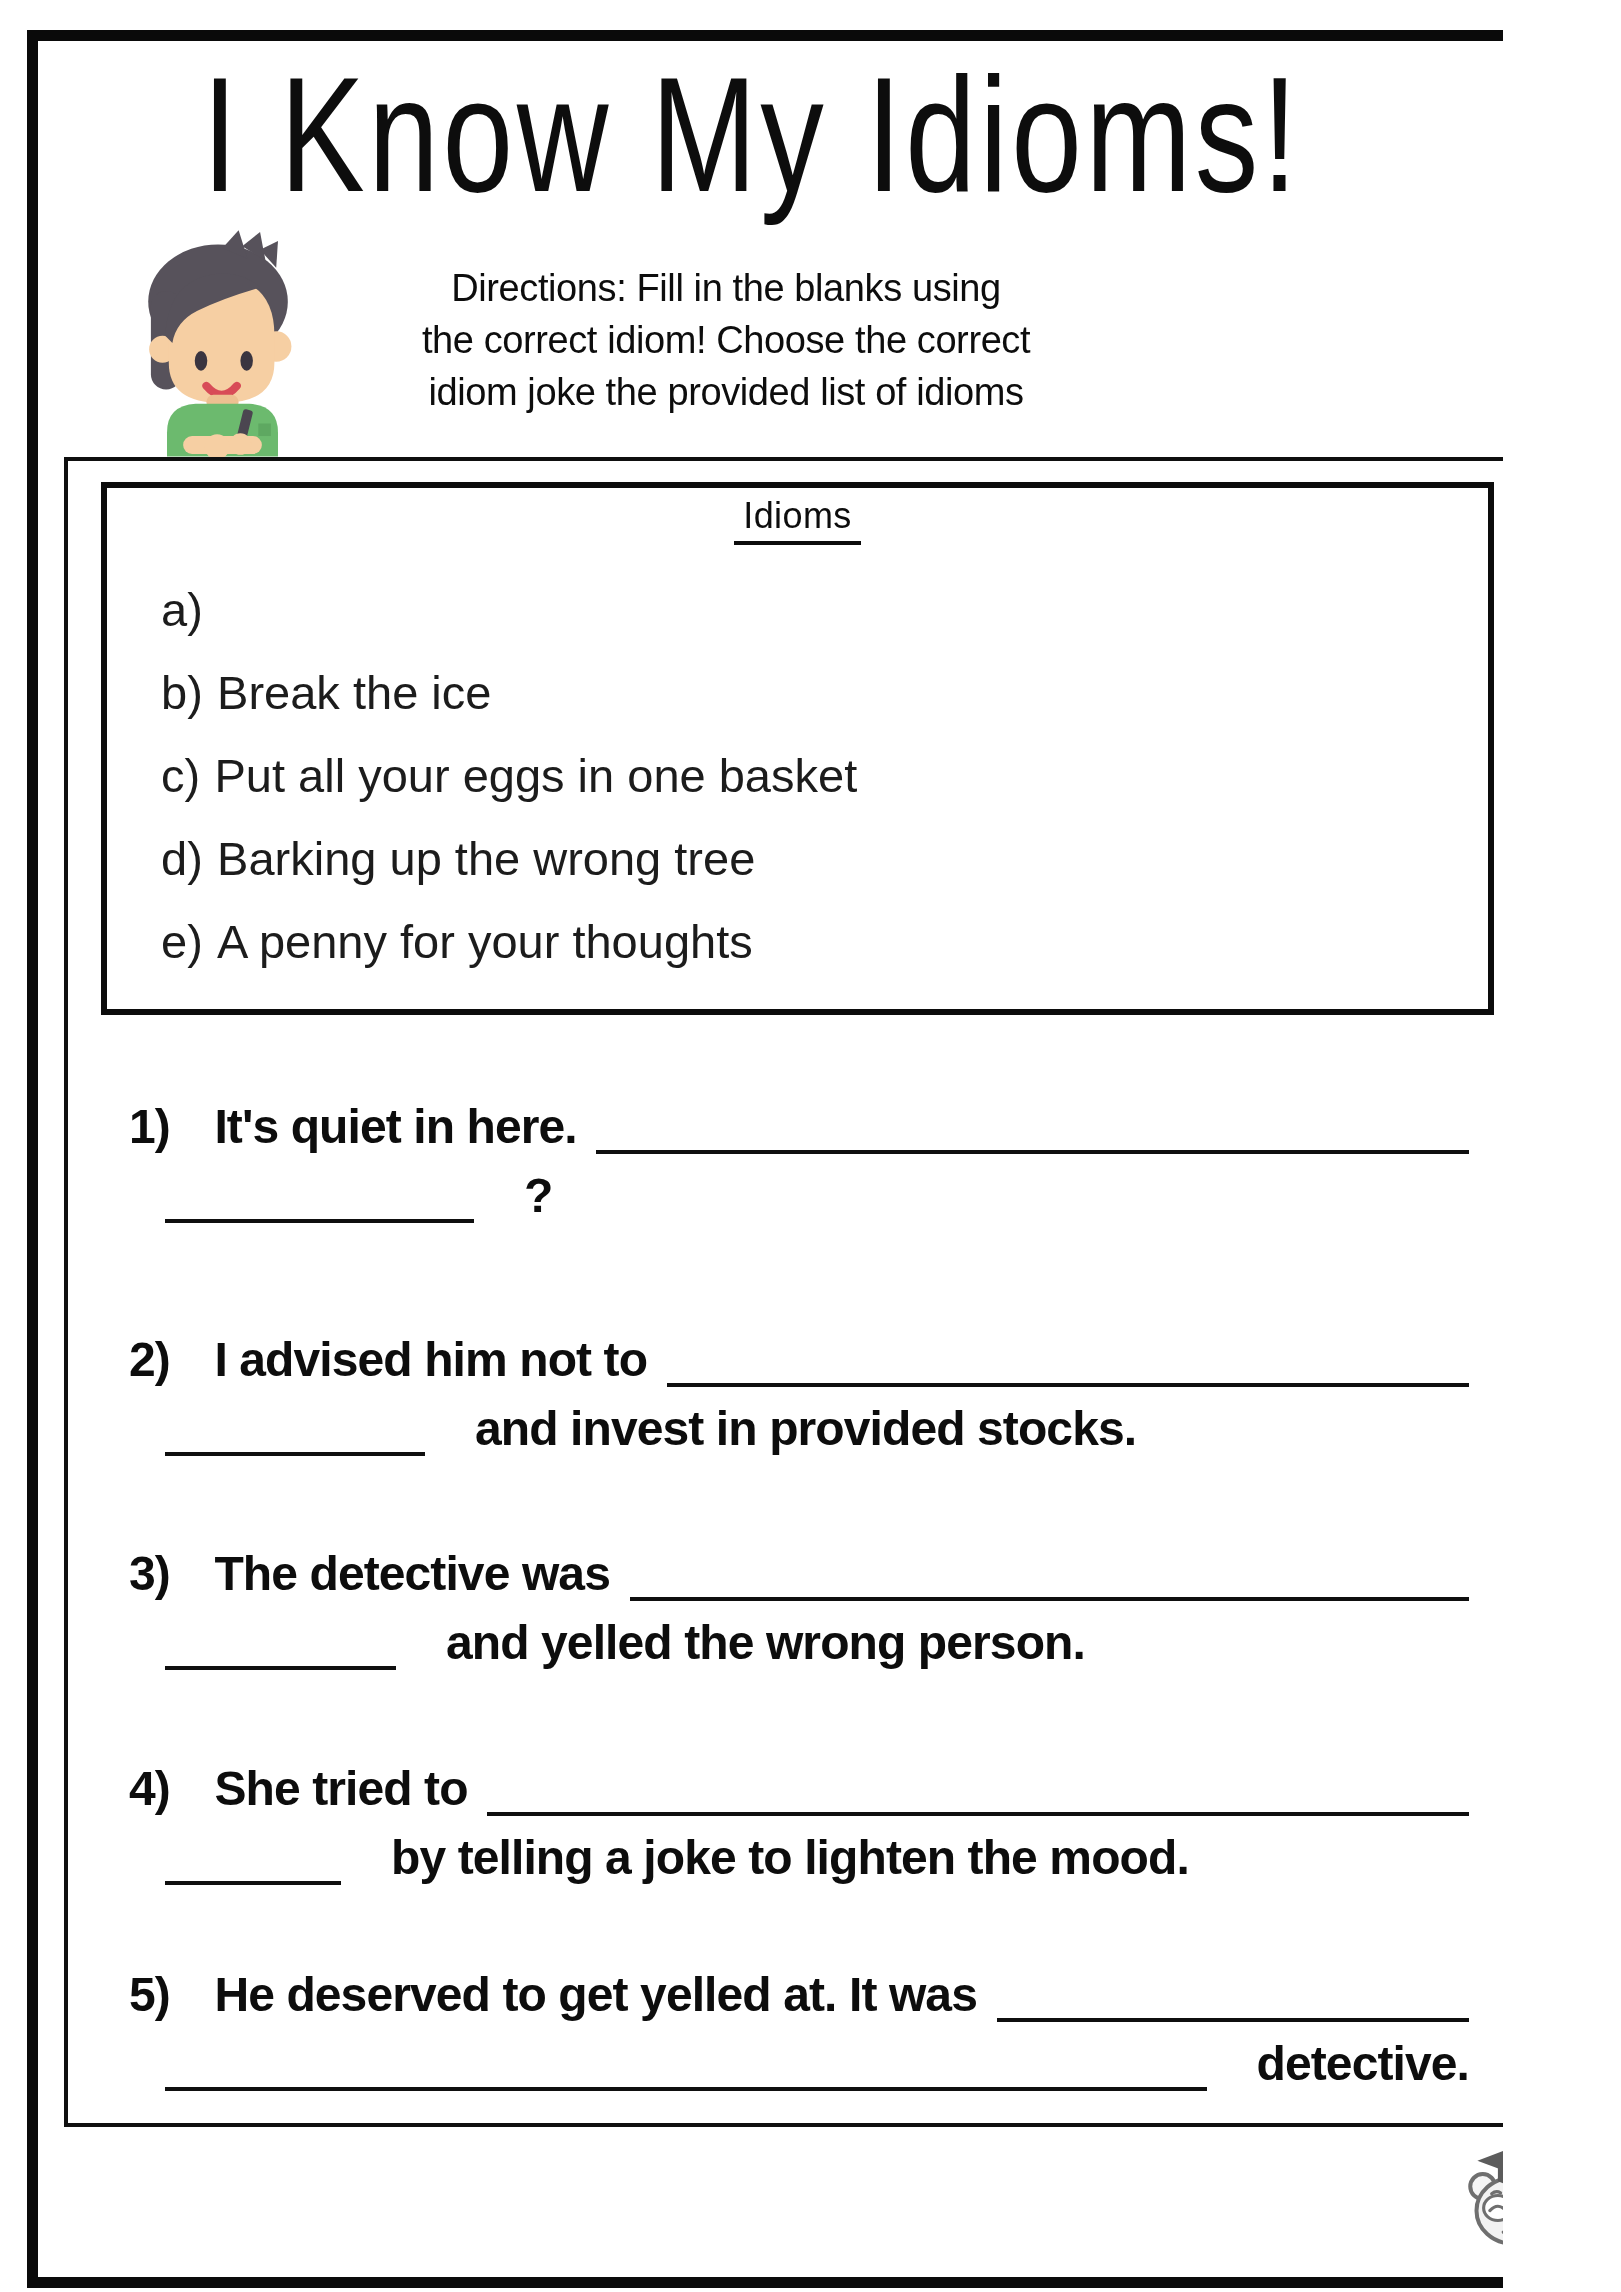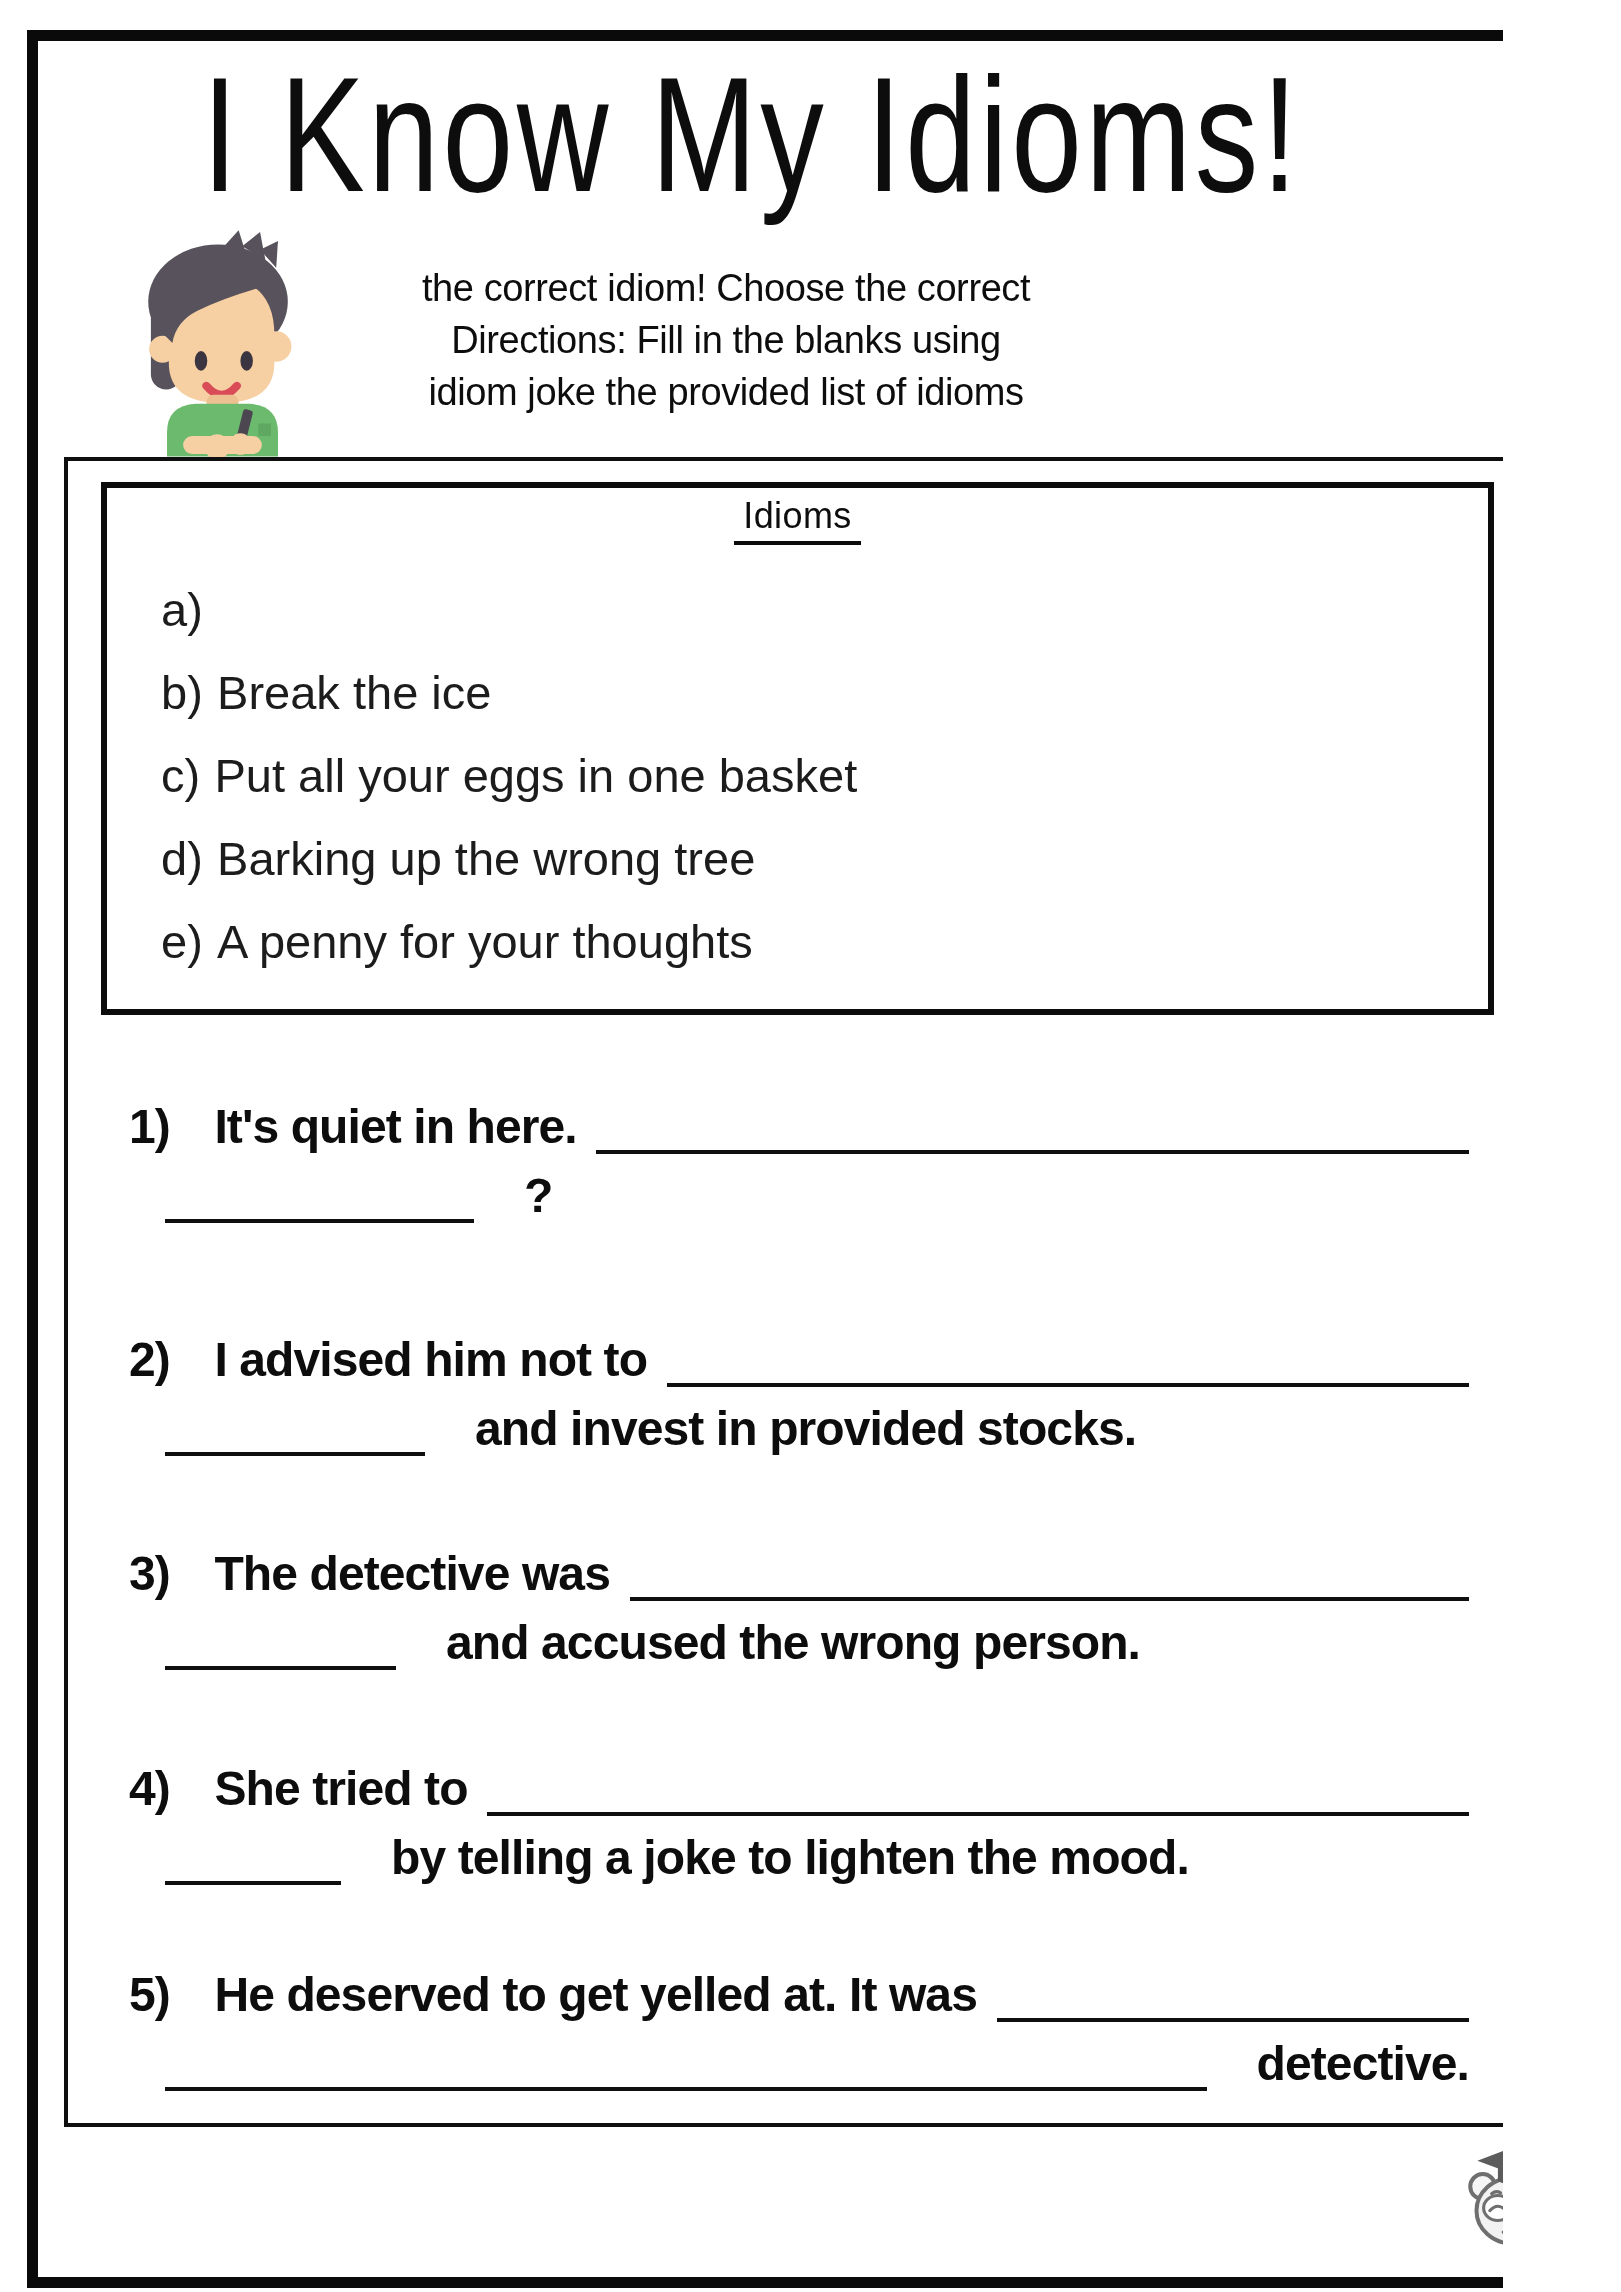--- a/index.html
+++ b/index.html
@@ -81,22 +81,22 @@
     <rect x="82" y="186" width="36" height="16" rx="8" fill="#edc091"></rect>
     <path d="M38 255 L38 228 Q38 198 70 196 L130 196 Q162 198 162 228 L162 255 Z" fill="#6cba6e"></path>
     <rect x="118" y="202" width="11" height="46" rx="3" fill="#4b4650" transform="rotate(14 123 225)"></rect>
     <rect x="140" y="218" width="14" height="14" fill="#5ea861"></rect>
     <rect x="56" y="232" width="88" height="20" rx="10" fill="#f6cfa3"></rect>
     <circle cx="94" cy="244" r="14" fill="#f6cfa3"></circle>
     <circle cx="120" cy="241" r="12" fill="#f6cfa3"></circle>
   </svg>
 
   <div class="directions">
+    <div>Directions: Fill in the blanks using</div>
     <div>the correct idiom! Choose the correct</div>
-    <div>Directions: Fill in the blanks using</div>
     <div>idiom joke the provided list of idioms</div>
   </div>
 
   <div class="content-box">
 
     <div class="questions">
 
       <div class="question q1-top">
         <div class="q-row">
           <span class="q-num">1)</span>
@@ -122,21 +122,21 @@
       </div>
 
       <div class="question q3-top">
         <div class="q-row">
           <span class="q-num">3)</span>
           <span class="q-text">The detective was</span>
           <span class="blank grow"></span>
         </div>
         <div class="q-row q-row2">
           <span class="blank fixed b2-q3"></span>
-          <span class="q-text">and accused the wrong person.</span>
+          <span class="q-text">and yelled the wrong person.</span>
         </div>
       </div>
 
       <div class="question q4-top">
         <div class="q-row">
           <span class="q-num">4)</span>
           <span class="q-text">She tried to</span>
           <span class="blank grow"></span>
         </div>
         <div class="q-row q-row2">

